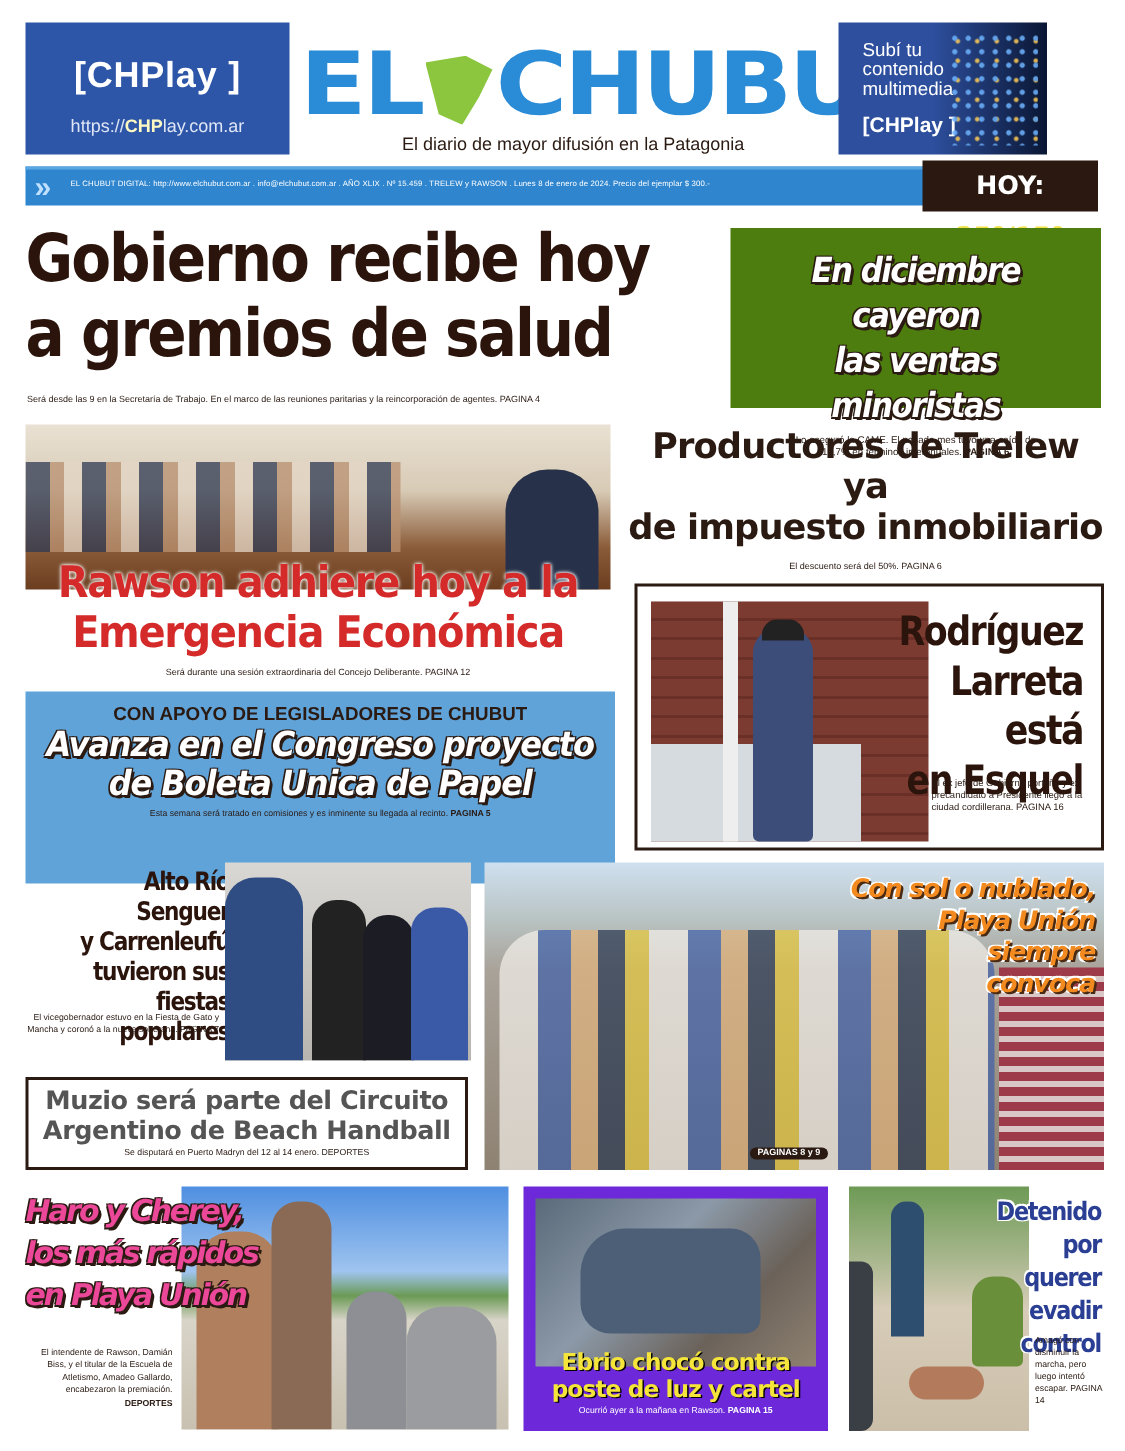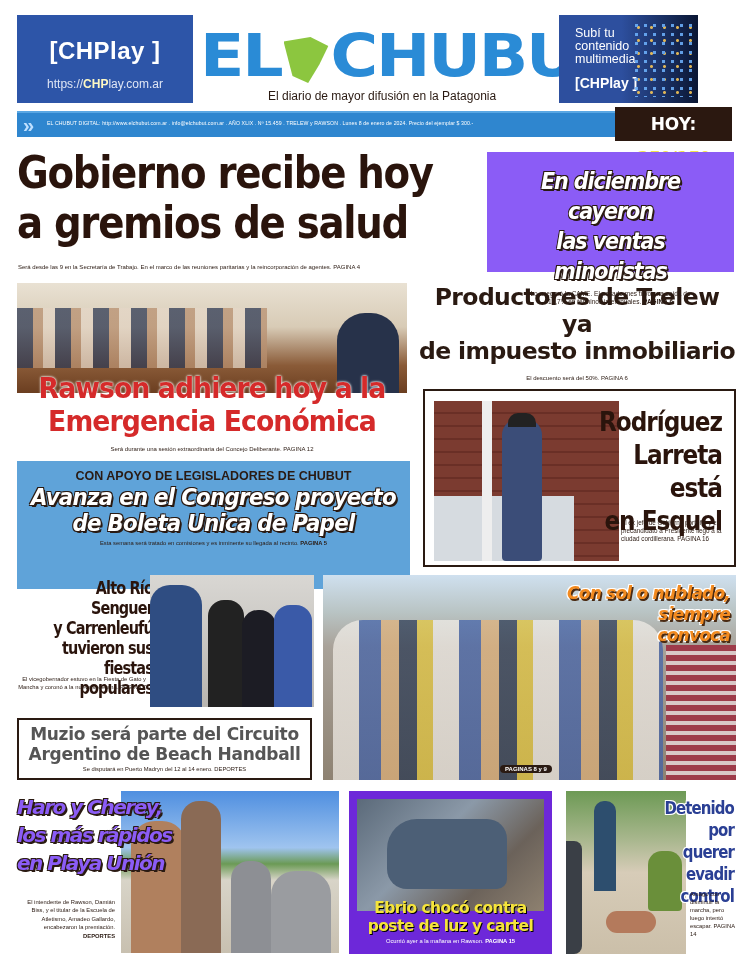--- a/index.html
+++ b/index.html
@@ -28,21 +28,21 @@
   .infobar { left: 17px; top: 111px; width: 698px; height: 26px; background: #2f86cf; border-top: 2px solid #5aa7e3; color: #fff; }
   .infobar .chev { position: absolute; left: 6px; top: 2px; font-size: 20px; font-weight: bold; color: #bfe0ff; line-height: 20px; }
   .infobar .info { position: absolute; left: 30px; top: 7px; font-size: 5.2px; white-space: nowrap; letter-spacing: 0.1px; }
   .weather { left: 615px; top: 107px; width: 117px; height: 34px; background: #2b1810; color: #fff; font-weight: bold; font-size: 17px; line-height: 34px; text-align: center; font-family: "DejaVu Sans", sans-serif; }
   .weather .temps { color: #f2e24a; }
 
   
   .main-hl { left: 17px; top: 148px; width: 470px; font-family: "DejaVu Sans", sans-serif; font-weight: 900; font-size: 44px; line-height: 50px; color: #2a140c; letter-spacing: -1.5px; transform: scaleX(0.88); transform-origin: left; white-space: nowrap; }
   .main-sub { left: 18px; top: 264px; font-size: 6px; color: #2a1a12; white-space: nowrap; }
 
-  .yellow-box { left: 487px; top: 152px; width: 247px; height: 120px; background: #8b5cf6; text-align: center; }
+  .yellow-box { left: 487px; top: 152px; width: 247px; height: 120px; background: #4d7c0f; text-align: center; }
   .yellow-box .hl { margin-top: 14px; font-family: "DejaVu Sans", sans-serif; font-weight: 900; font-style: italic; font-size: 23px; line-height: 30px; color: #fff; letter-spacing: -1.2px;
     text-shadow: 2px 2px 0 #2a1a12, -1px -1px 0 #2a1a12, 1px -1px 0 #2a1a12, -1px 1px 0 #2a1a12; transform: scaleX(0.9); }
   .yellow-box .sub { font-size: 6.5px; line-height: 8px; color: #2a1a12; margin-top: 4px; padding: 0 40px; }
 
   
   .photo { background: #9a8672; overflow: hidden; }
   .rawson-photo { left: 17px; top: 283px; width: 390px; height: 110px;
     background: linear-gradient(180deg, #e9e1d3 0%, #d8cbb6 40%, #8a5b38 75%, #6b3e20 100%); }
   .rawson-photo .people { position: absolute; left: 0; top: 25px; width: 250px; height: 60px; background: repeating-linear-gradient(90deg, #2f3a54 0 16px, #b89070 16px 26px, #e4d6c6 26px 38px); opacity: 0.75; }
   .rawson-photo .speaker { position: absolute; right: 8px; top: 30px; width: 62px; height: 80px; background: #27324a; border-radius: 28px 28px 0 0; }
@@ -81,21 +81,21 @@
   .muzio-box .sub { margin-top: 2px; font-size: 5.8px; color: #2a1a12; }
 
   .playa-photo { left: 323px; top: 575px; width: 413px; height: 205px; background: linear-gradient(180deg, #cfe0ef 0%, #b9c4c4 18%, #a9a299 35%, #8e8272 100%); }
   .playa-photo .crowd { position: absolute; left: 10px; top: 45px; width: 330px; height: 160px;
     background: repeating-linear-gradient(90deg, #f4f0ea 0 26px, #3e5fa9 26px 48px, #e2b37a 48px 66px, #24344f 66px 84px, #e7c93b 84px 100px); opacity: 0.7; border-radius: 30px 30px 0 0; }
   .playa-photo .umbrella { position: absolute; right: 0; top: 70px; width: 70px; height: 135px; background: repeating-linear-gradient(180deg, #9e3b4a 0 6px, #d9c7c7 6px 10px); }
   .playa-hl { left: 540px; top: 583px; width: 190px; text-align: right; font-family: "DejaVu Sans", sans-serif; font-weight: 900; font-style: italic; font-size: 17px; line-height: 21px; color: #f28a1f; letter-spacing: -0.8px;
     text-shadow: 1.5px 1.5px 0 #4a2a12, -1px -1px 0 #fff, 1px -1px 0 #fff, -1px 1px 0 #fff; }
   .playa-page { left: 500px; top: 765px; background: #2a1a12; color: #fff; font-size: 6px; font-weight: bold; padding: 1px 5px; border-radius: 6px; }
 
-  .haro-hl { left: 17px; top: 793px; width: 108px; text-align: right; font-family: "DejaVu Sans", sans-serif; font-weight: 900; font-style: italic; font-size: 20px; line-height: 28px; color: #8b5cf6; letter-spacing: -1.5px;
+  .haro-hl { left: 17px; top: 793px; width: 108px; text-align: right; font-family: "DejaVu Sans", sans-serif; font-weight: 900; font-style: italic; font-size: 20px; line-height: 28px; color: #ec4899; letter-spacing: -1.5px;
     text-shadow: 2px 2px 0 #2a1a12, -1px -1px 0 #2a1a12, 1px -1px 0 #2a1a12, -1px 1px 0 #2a1a12; white-space: nowrap; }
   .haro-sub { left: 17px; top: 898px; width: 98px; text-align: right; font-size: 5.8px; line-height: 8.4px; }
   .haro-photo { left: 121px; top: 791px; width: 218px; height: 162px; background: linear-gradient(180deg, #4f8fe0 0%, #9fc4ef 35%, #6b9a55 45%, #d8d4c8 55%, #c8c0b0 100%); }
   .haro-photo .a1 { position: absolute; left: 10px; top: 30px; width: 55px; height: 132px; background: #b0805e; border-radius: 24px 24px 0 0; }
   .haro-photo .a2 { position: absolute; left: 60px; top: 10px; width: 40px; height: 152px; background: #8a6a55; border-radius: 18px 18px 0 0; }
   .haro-photo .a3 { position: absolute; left: 110px; top: 70px; width: 40px; height: 92px; background: #8d8f94; border-radius: 18px 18px 0 0; }
   .haro-photo .a4 { position: absolute; left: 150px; top: 80px; width: 60px; height: 82px; background: #9a9ca0; border-radius: 24px 24px 0 0; }
 
   .ebrio-box { left: 349px; top: 791px; width: 203px; height: 163px; background: #6d28d9; padding: 6px; }
   .ebrio-photo { position: absolute; left: 8px; top: 8px; width: 187px; height: 112px; background: linear-gradient(135deg, #5b6a7a 0%, #8b99a8 40%, #6b625a 70%, #8e8170 100%); }
@@ -218,20 +218,21 @@
   </div>
   <div class="sub">Se disputará en Puerto Madryn del 12 al 14 enero. DEPORTES</div>
 </div>
 
 <div class="abs photo playa-photo">
   <div class="crowd"></div>
   <div class="umbrella"></div>
 </div>
 <div class="abs playa-hl">
   <div>Con sol o nublado,</div>
+  <div>Playa Unión</div>
   <div>siempre</div>
   <div>convoca</div>
 </div>
 <div class="abs playa-page">PAGINAS 8 y 9</div>
 
 <div class="abs photo haro-photo">
   <div class="a1"></div>
   <div class="a2"></div>
   <div class="a3"></div>
   <div class="a4"></div>

